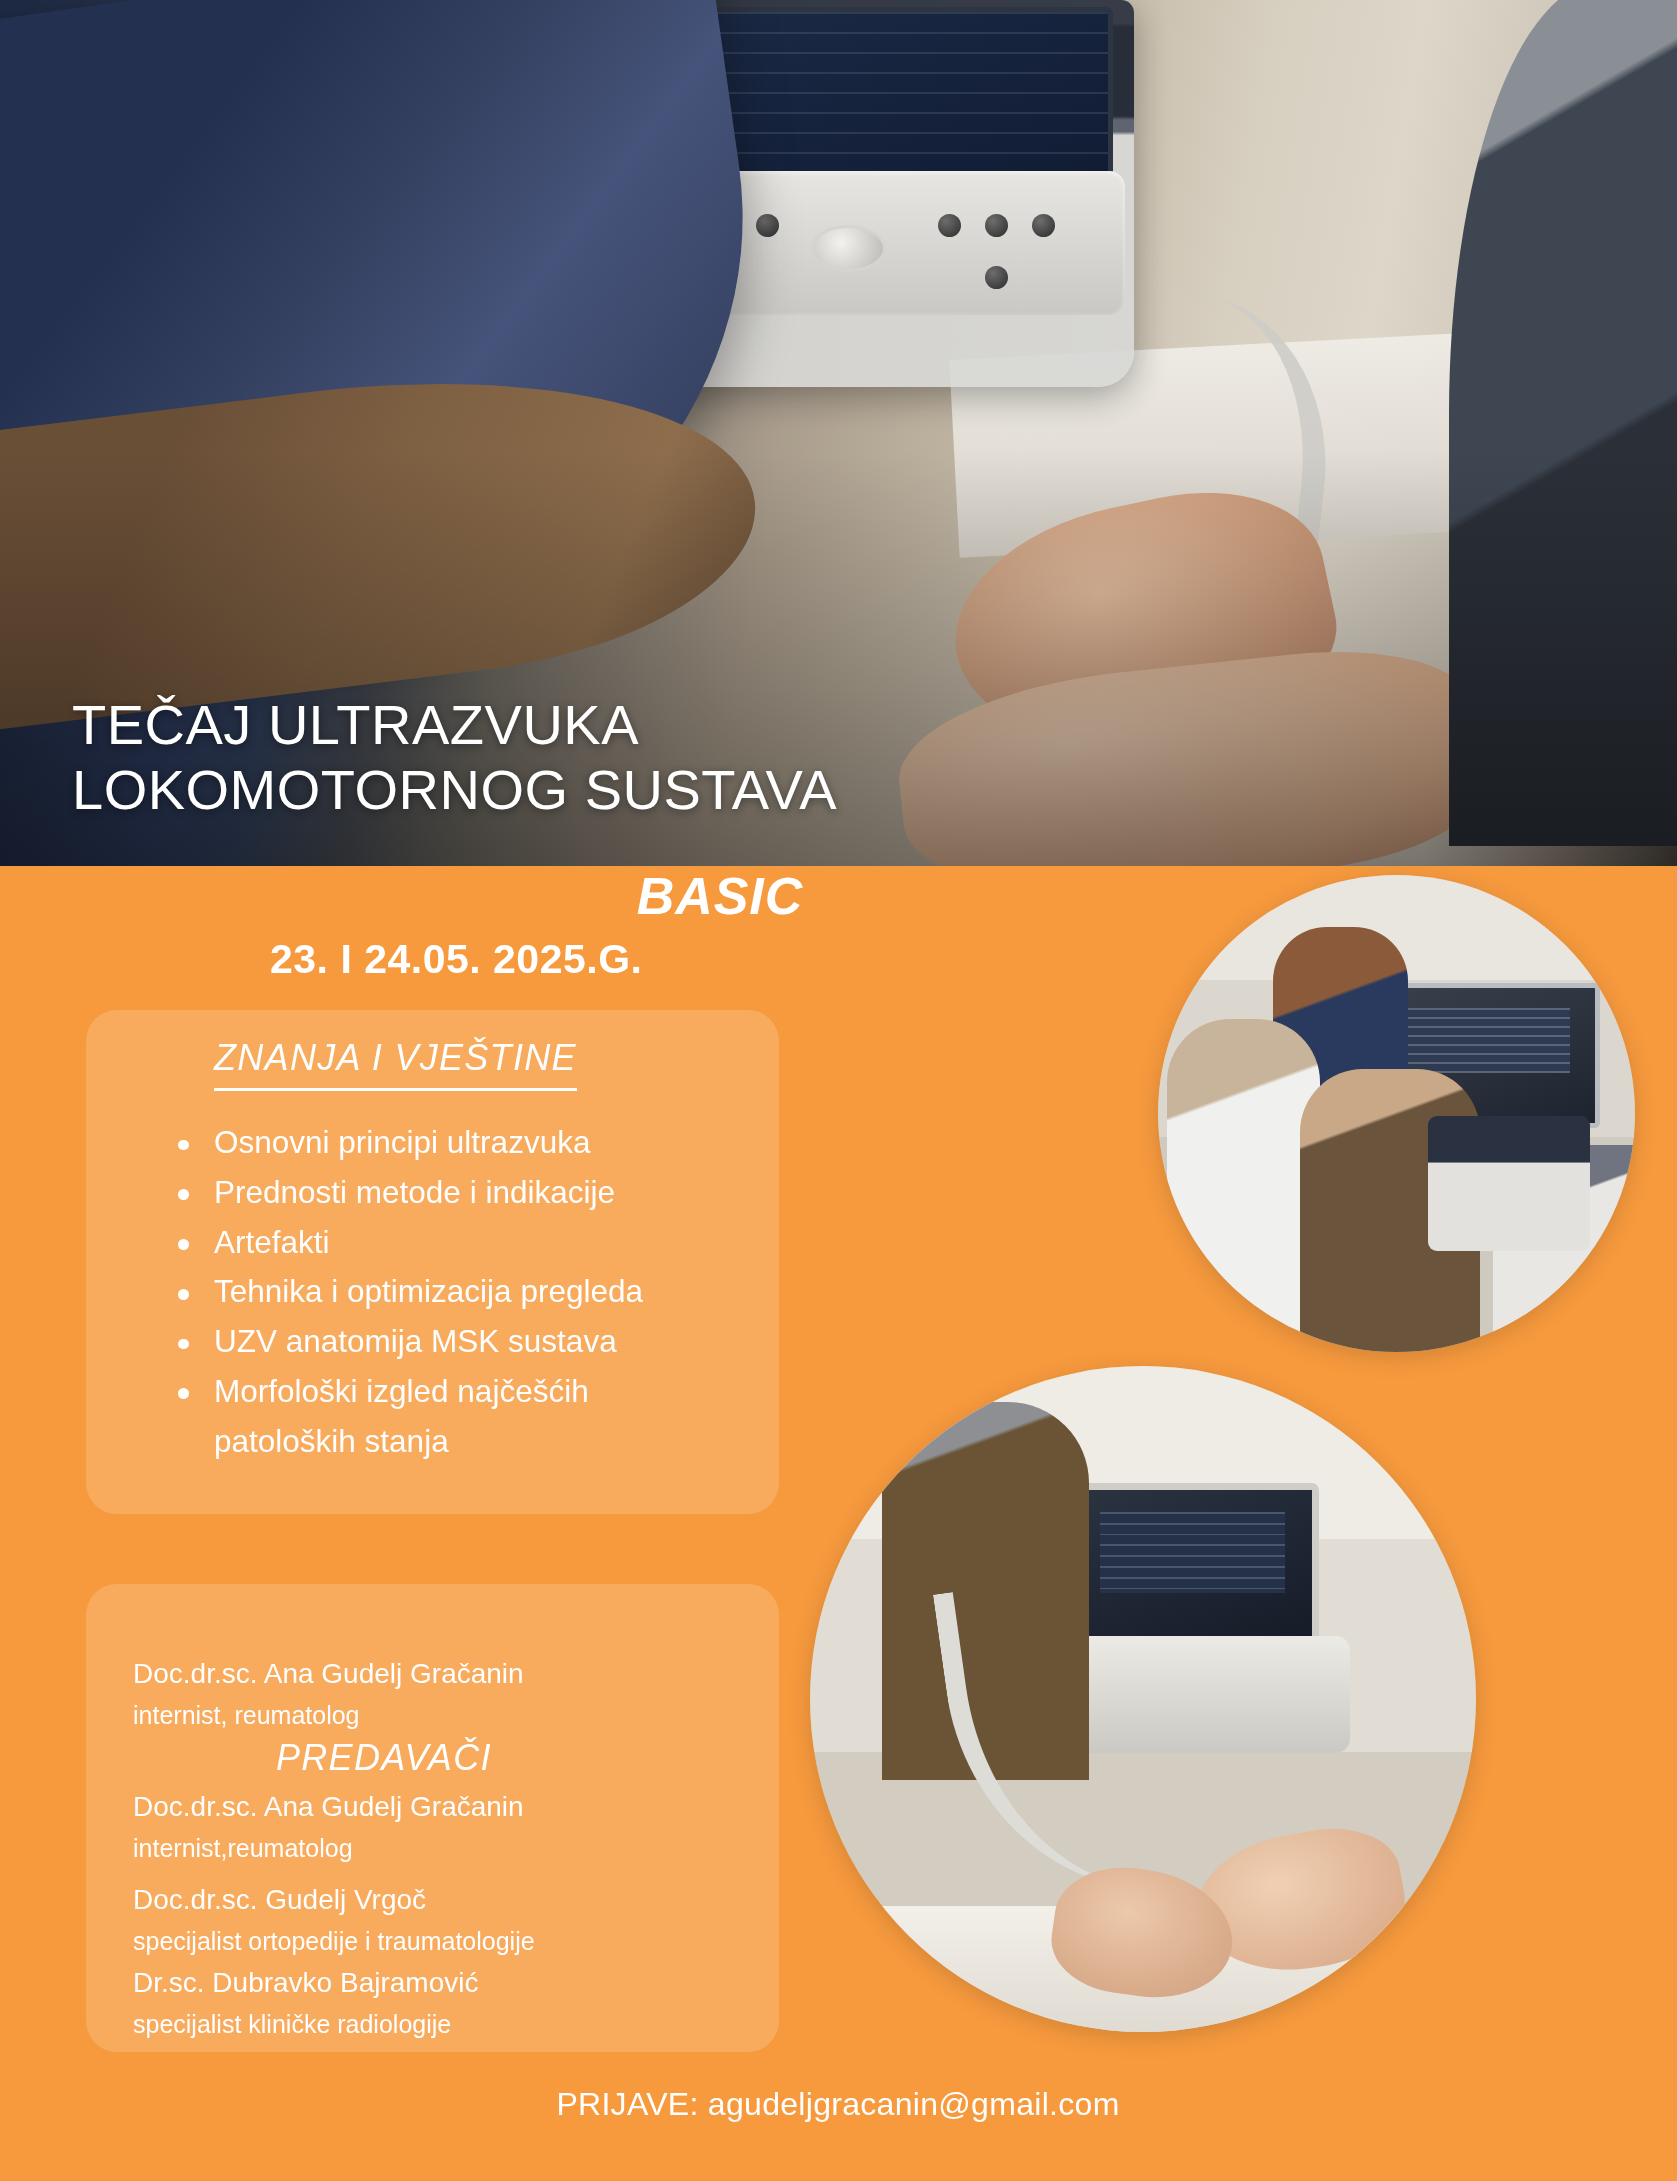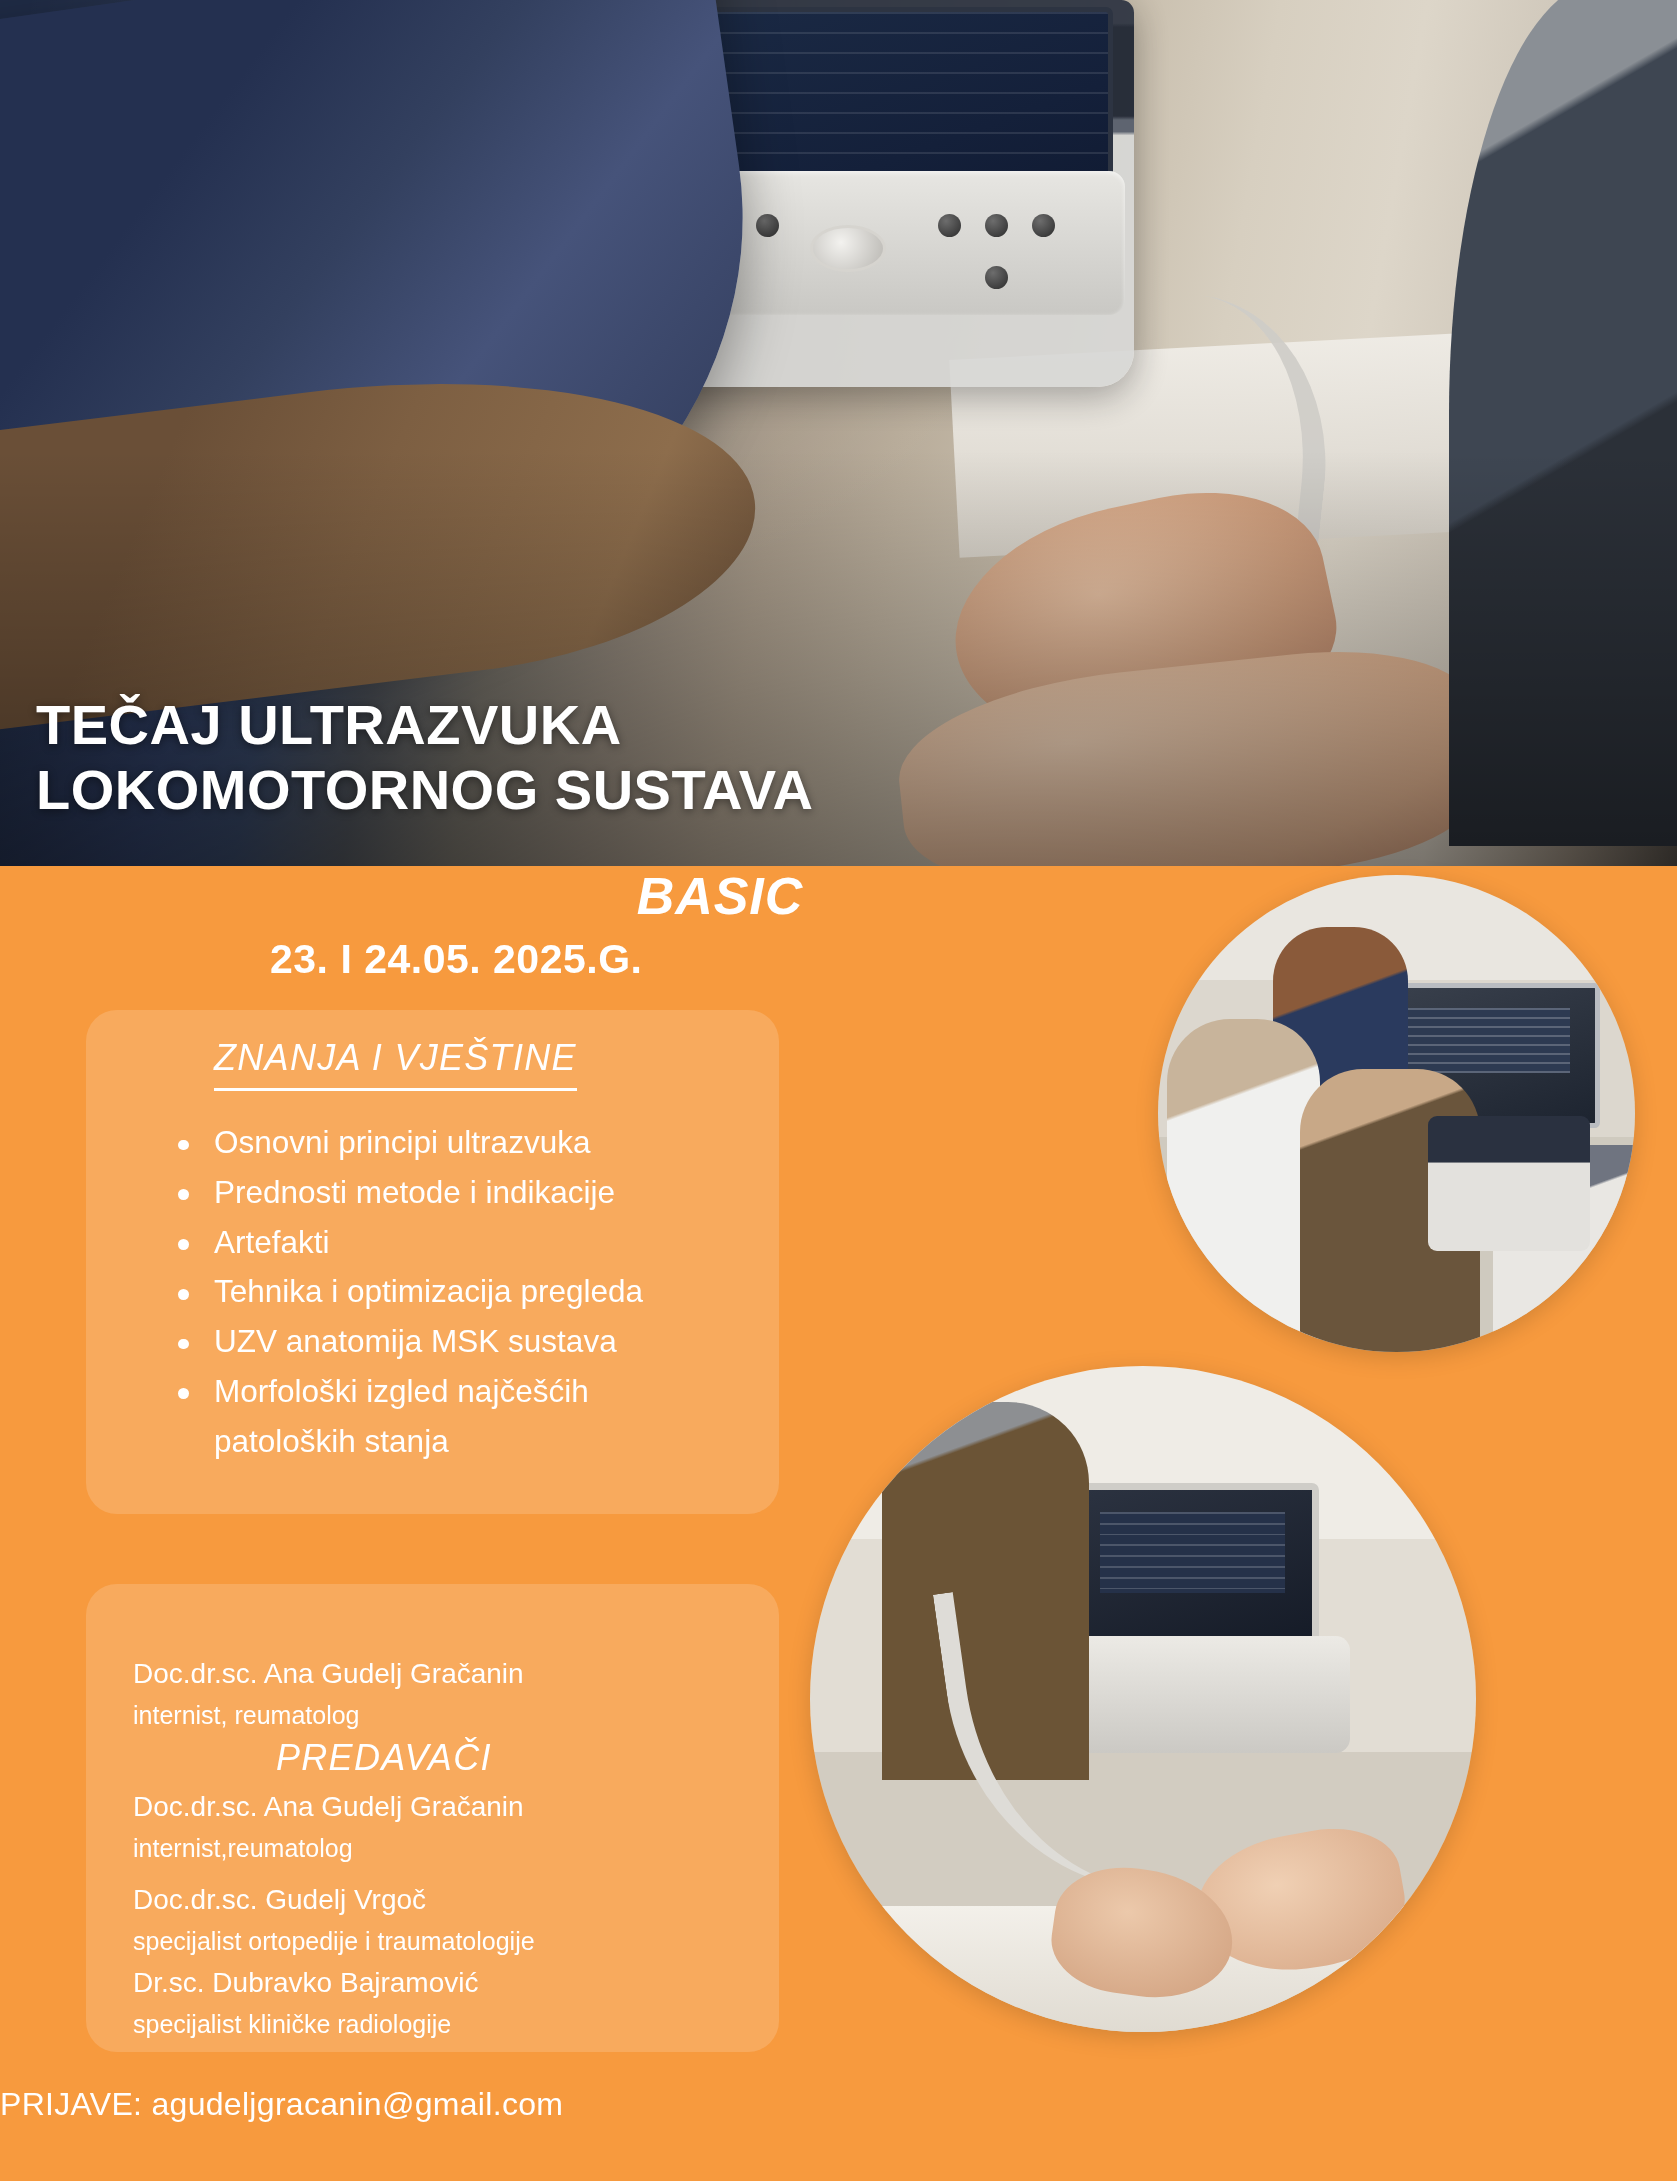--- a/index.html
+++ b/index.html
@@ -142,24 +142,25 @@
   
   .title-block {
     position: absolute;
     left: 36px; top: 693px;
     width: 1080px;
     z-index: 5;
   }
   .title-line {
     color: #ffffff;
     font-size: 56px;
-    font-weight: bold;
+    font-weight: normal;
     letter-spacing: 0.5px;
     line-height: 1.16;
     text-shadow: 0 1.8px 9px rgba(0,0,0,0.45);
+    margin-left: 36px;
   }
   .subtitle-block {
     position: absolute;
     left: 252px; top: 869px;
     width: 810px;
     z-index: 5;
     text-align: left;
   }
   .basic {
     color: #ffffff;
@@ -270,21 +271,21 @@
   }
   .leader-person { left: 133px; top: 1653px; width: 612px; }
   .lect1 { left: 133px; top: 1786px; width: 612px; }
   .lect2 { left: 133px; top: 1879px; width: 612px; }
   .lect3 { left: 133px; top: 1962px; width: 612px; }
 
   .contact {
     position: absolute;
     left: 0; top: 2086px;
     width: 1676px;
-    text-align: left;
+    text-align: center;
     color: #ffffff;
     font-size: 32px;
     z-index: 6;
     letter-spacing: 0.3px;
   }
 
   
   .circle {
     position: absolute;
     border-radius: 50%;

